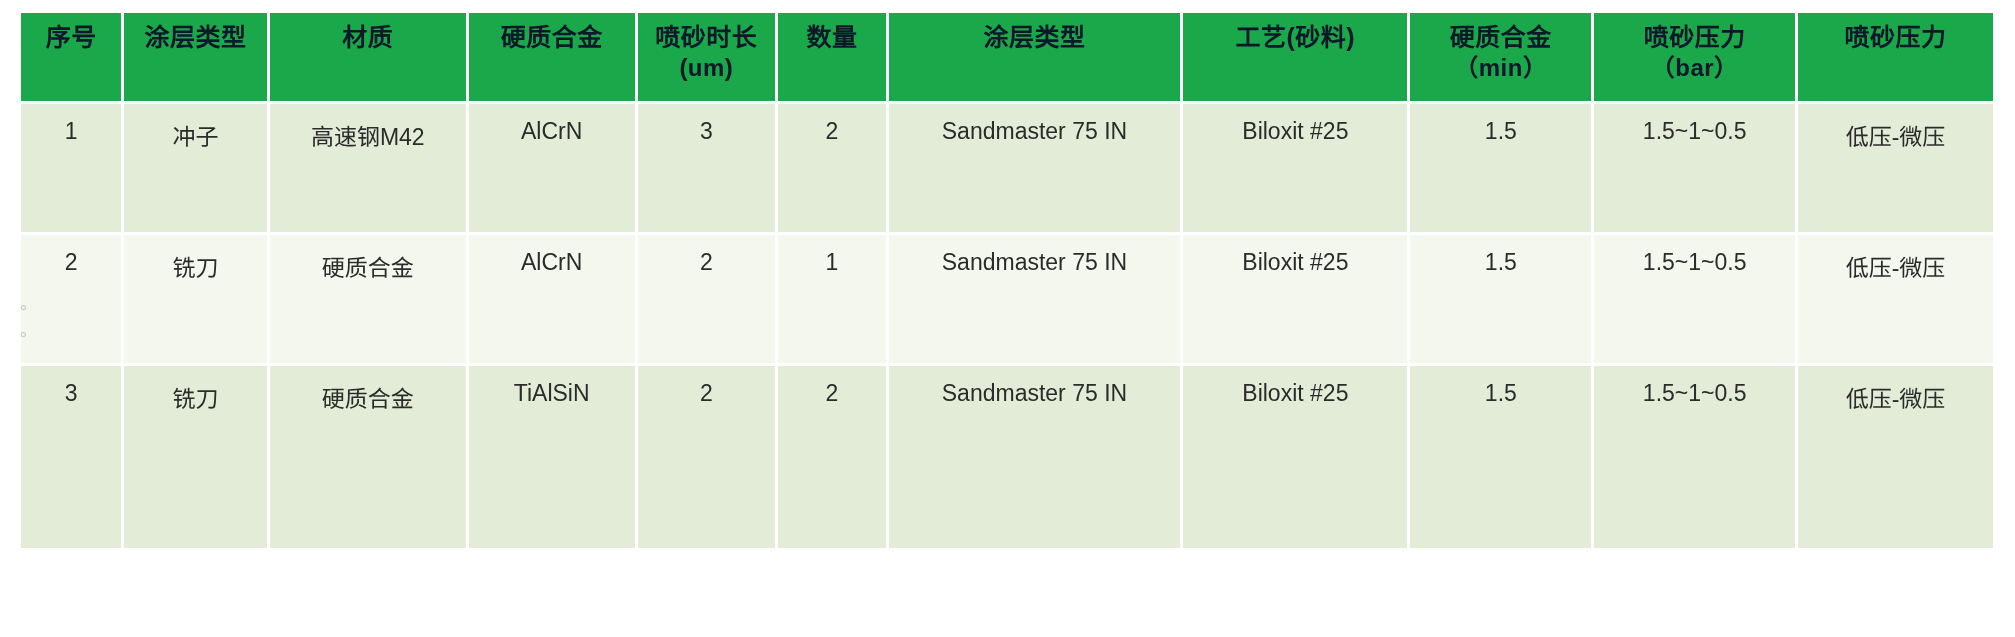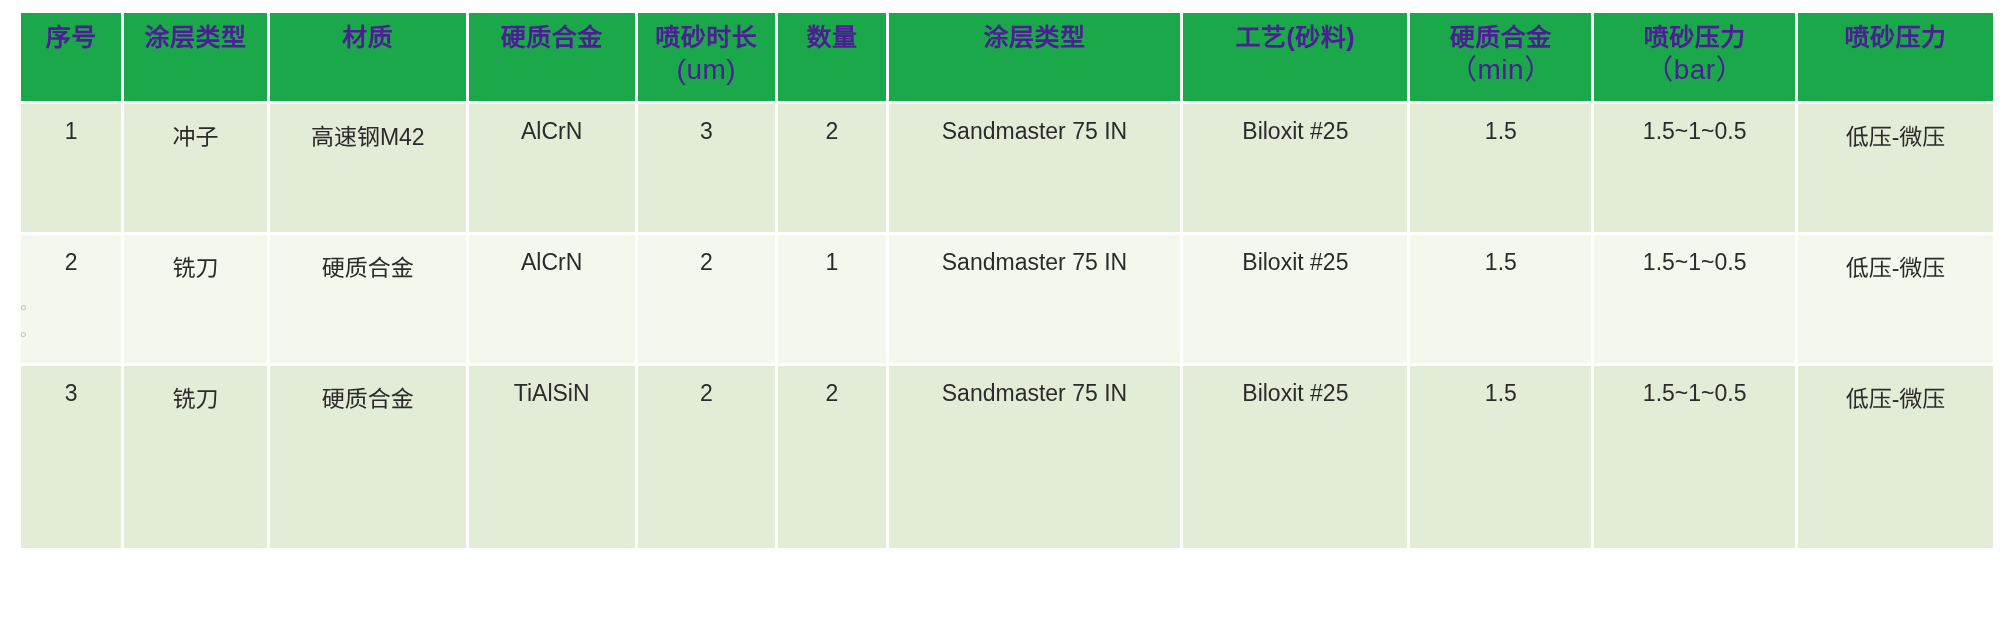--- a/index.html
+++ b/index.html
@@ -28,36 +28,36 @@
     border-spacing: 3px 3px;
     width: 1978px;
     table-layout: fixed;
     margin: 0;
     padding: 0;
   }
 
   
   thead th {
     background: #1aa84a;
-    color: #4c1d95;
+    color: #0f172a;
     font-weight: bold;
     font-size: 25px;
     line-height: 1.22;
     text-align: center;
     vertical-align: top;
     padding: 9px 2px 0 2px;
     height: 88px;
     box-sizing: border-box;
     border: 0;
     letter-spacing: 0.5px;
   }
   thead th .hdr-sub {
     display: block;
-    font-weight: normal;
-    font-size: 28px;
+    font-weight: bold;
+    font-size: 24px;
     letter-spacing: 0.5px;
   }
 
   
   tbody td {
     text-align: center;
     vertical-align: top;
     font-size: 23px;
     color: #2b2b2b;
     padding: 14px 4px 0 4px;

